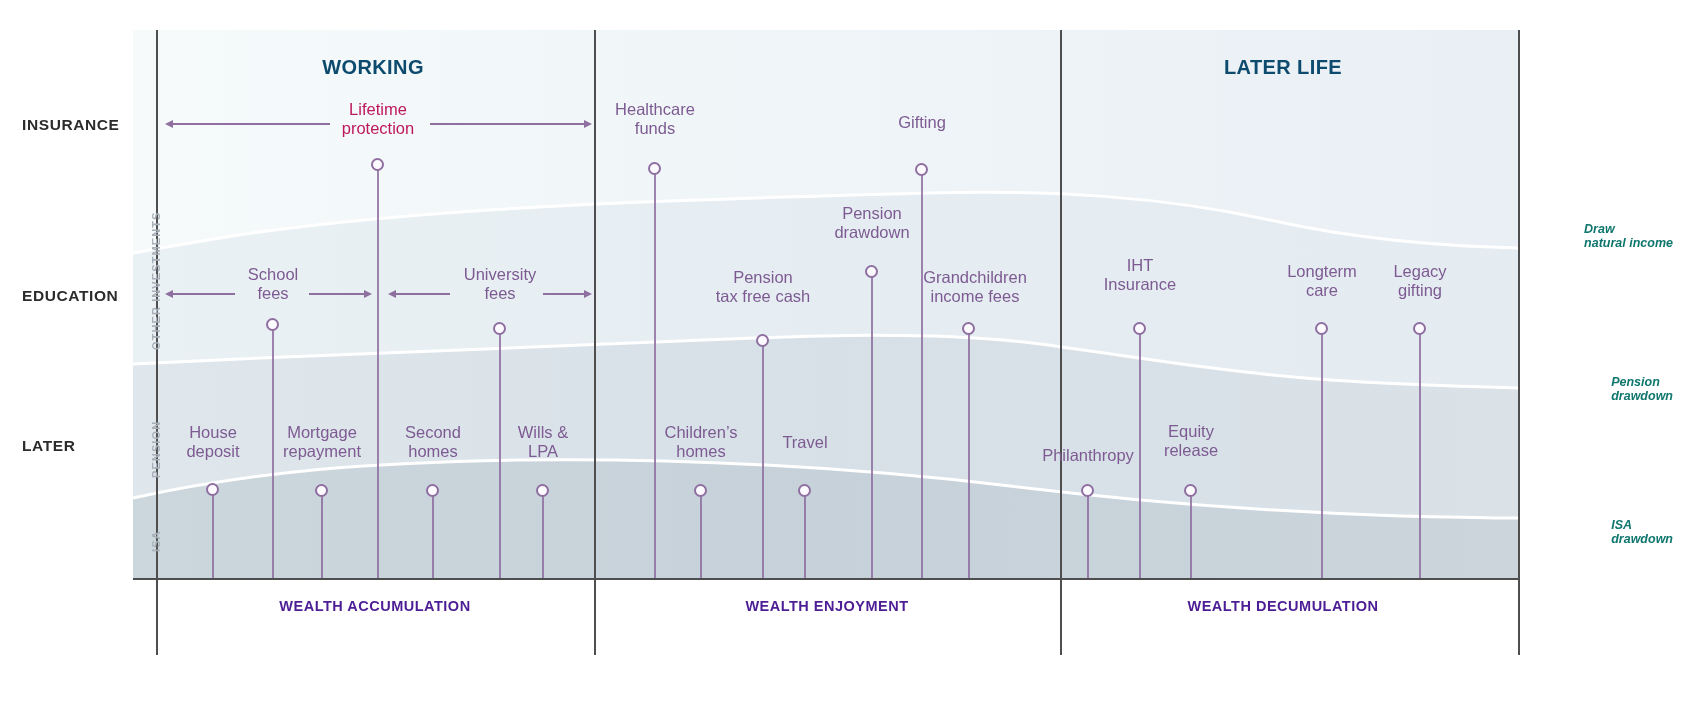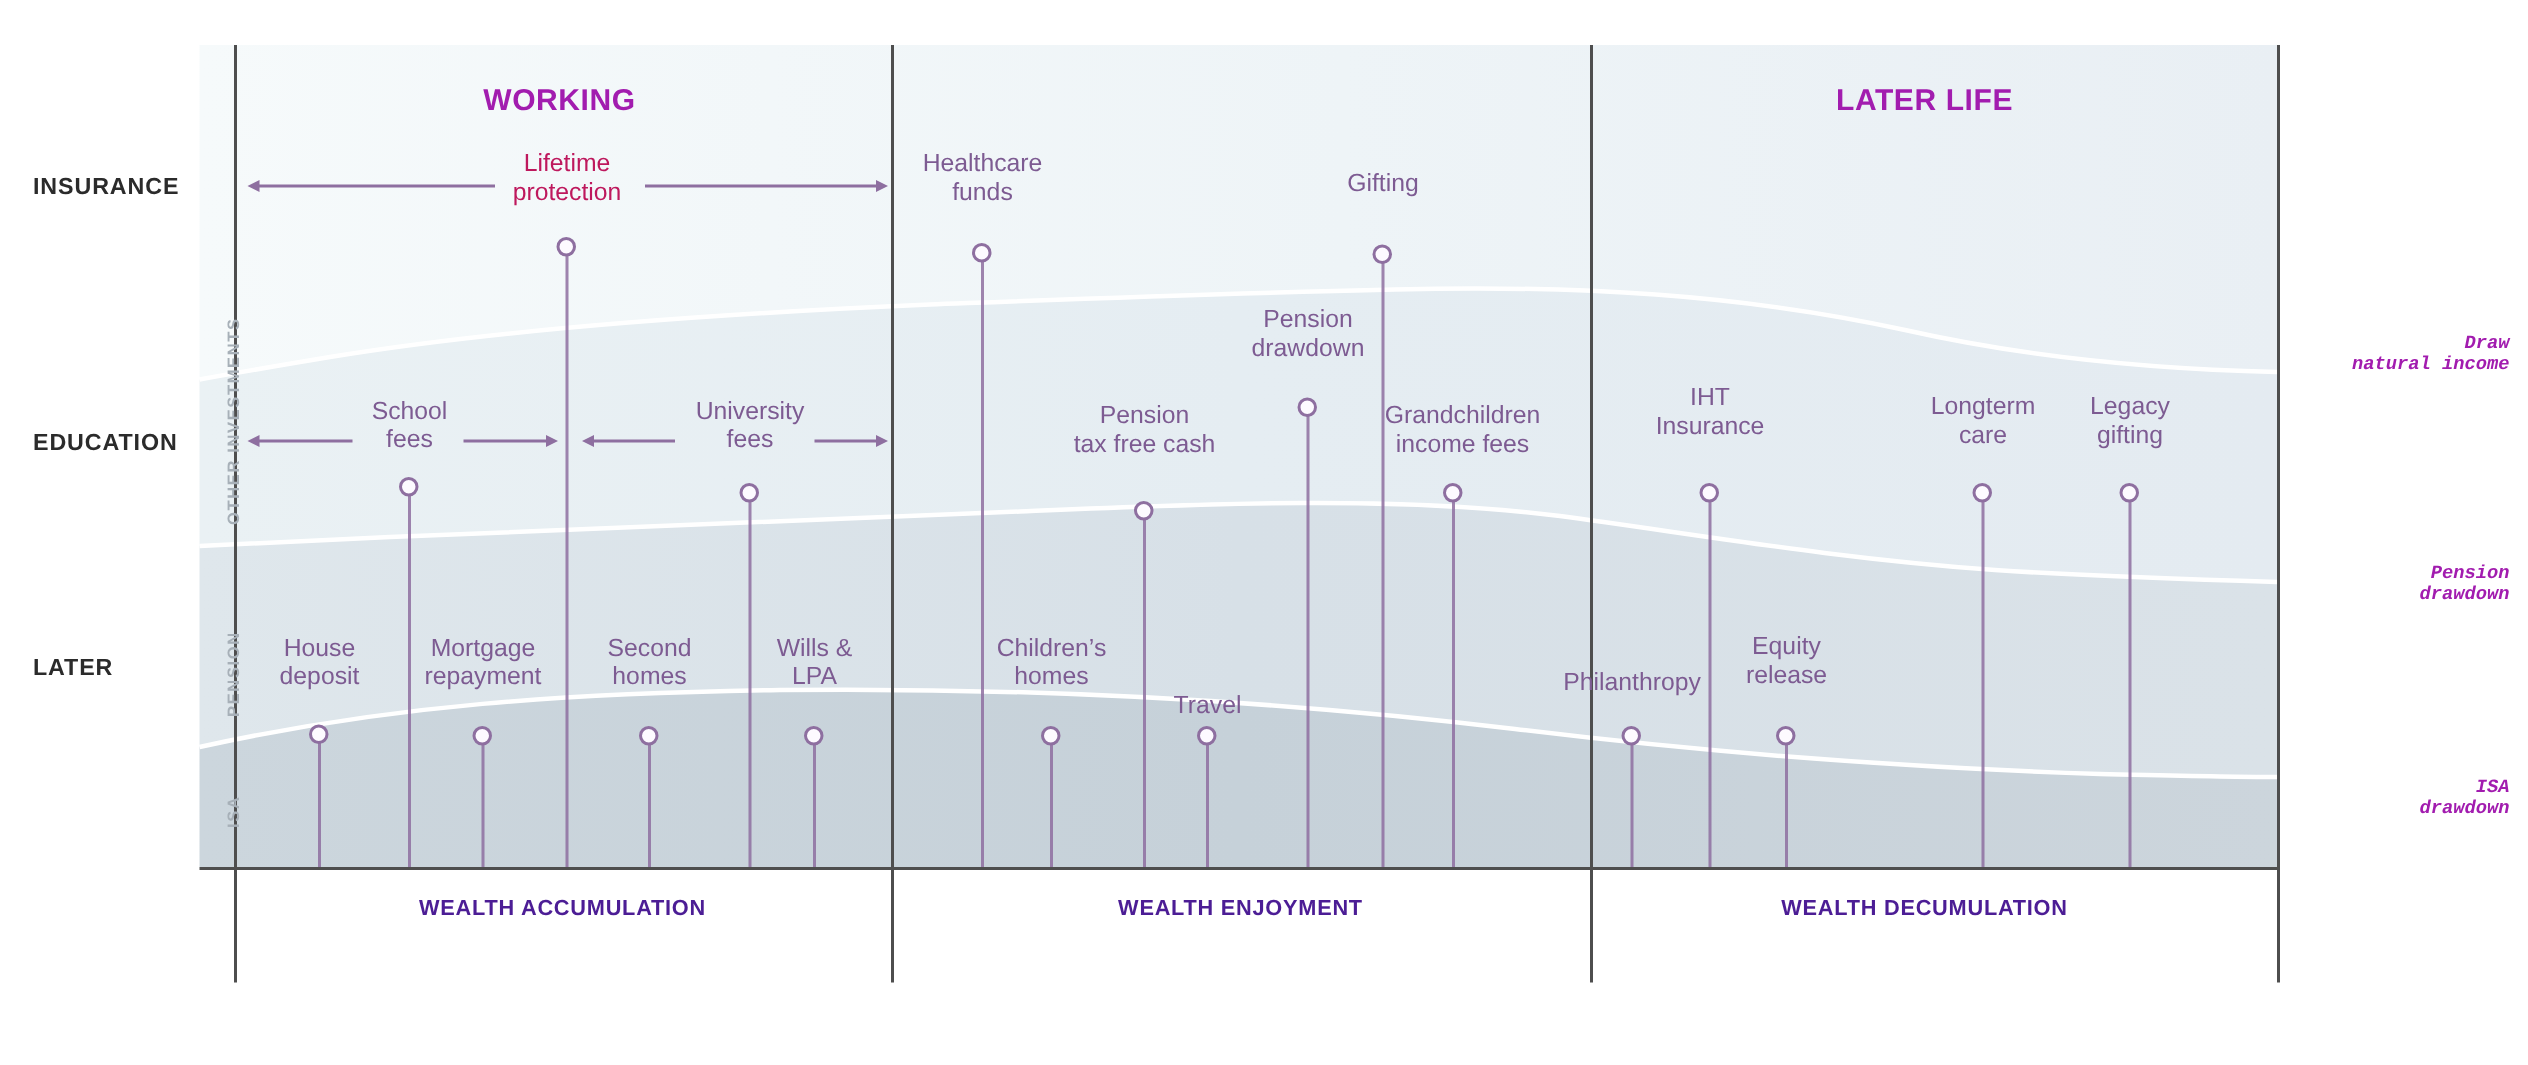--- a/index.html
+++ b/index.html
@@ -29,21 +29,21 @@
     color: #2b2b2b;
     white-space: nowrap;
   }
   
   .phase-title {
     position: absolute;
     top: 56px;
     font-size: 20px;
     font-weight: bold;
     letter-spacing: 0.4px;
-    color: #a21caf;
+    color: #0c4a6e;
     text-align: center;
     white-space: nowrap;
     transform: translateX(-50%);
   }
   
   .phase-caption {
     position: absolute;
     top: 598px;
     font-size: 14.5px;
     font-weight: bold;
@@ -61,28 +61,27 @@
     font-size: 11px;
     font-weight: bold;
     letter-spacing: 1.1px;
     color: #a7b0b8;
     white-space: nowrap;
   }
   
   .right-note {
     position: absolute;
     right: 12px;
-    text-align: right;
+    text-align: left;
     font-size: 12.5px;
     font-style: italic;
     font-weight: bold;
-    color: #a21caf;
+    color: #0f766e;
     line-height: 1.15;
     white-space: nowrap;
-    font-family: Liberation Mono, monospace;
   }
   
   .marker-line {
     position: absolute;
     width: 2px;
     background: #8e6fa0;
     opacity: .85;
   }
   .marker-dot {
     position: absolute;
@@ -347,21 +346,21 @@
 
   <div class="marker-line" style="left:700px; top:490px; height:88px;"></div>
   <div class="marker-dot" style="left:694px; top:484px;"></div>
   <div class="marker-label" style="left:701px; top:423px;">
     <div>Children’s</div>
     <div>homes</div>
   </div>
 
   <div class="marker-line" style="left:804px; top:490px; height:88px;"></div>
   <div class="marker-dot" style="left:798px; top:484px;"></div>
-  <div class="marker-label" style="left:805px; top:433px;margin-top:28px;">
+  <div class="marker-label" style="left:805px; top:433px;">
     <div>Travel</div>
   </div>
 
   <div class="marker-line" style="left:1087px; top:490px; height:88px;"></div>
   <div class="marker-dot" style="left:1081px; top:484px;"></div>
   <div class="marker-label" style="left:1088px; top:446px;">
     <div>Philanthropy</div>
   </div>
 
   <div class="marker-line" style="left:1139px; top:328px; height:250px;"></div>

